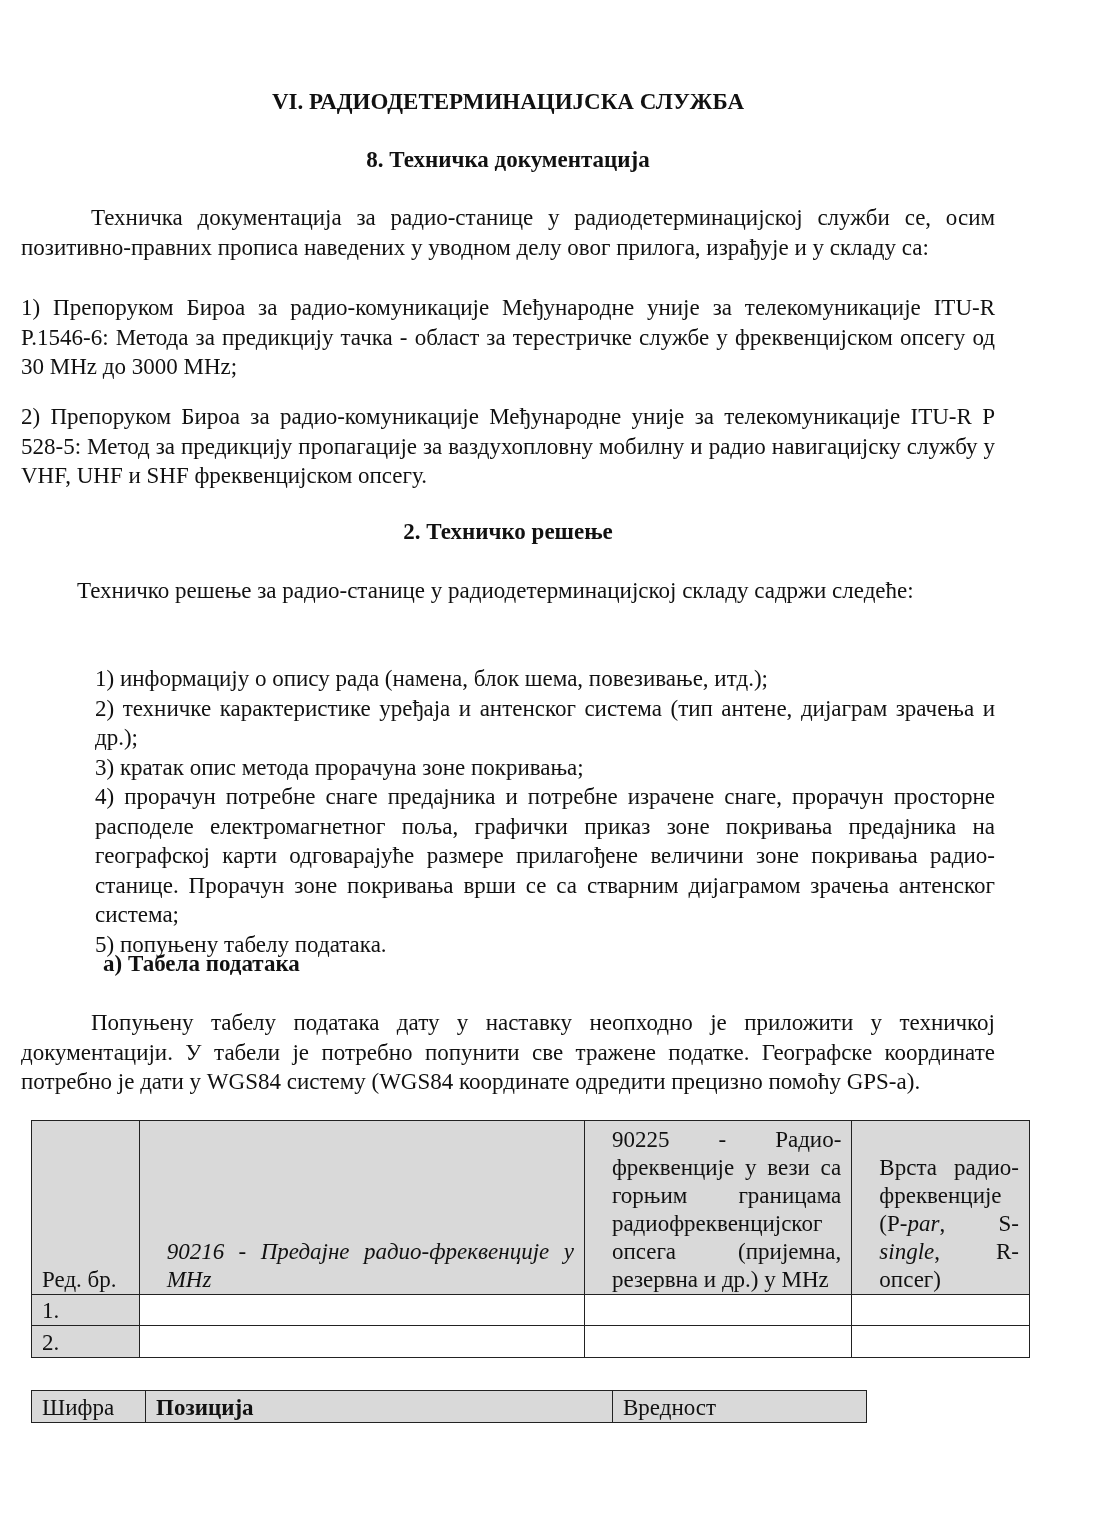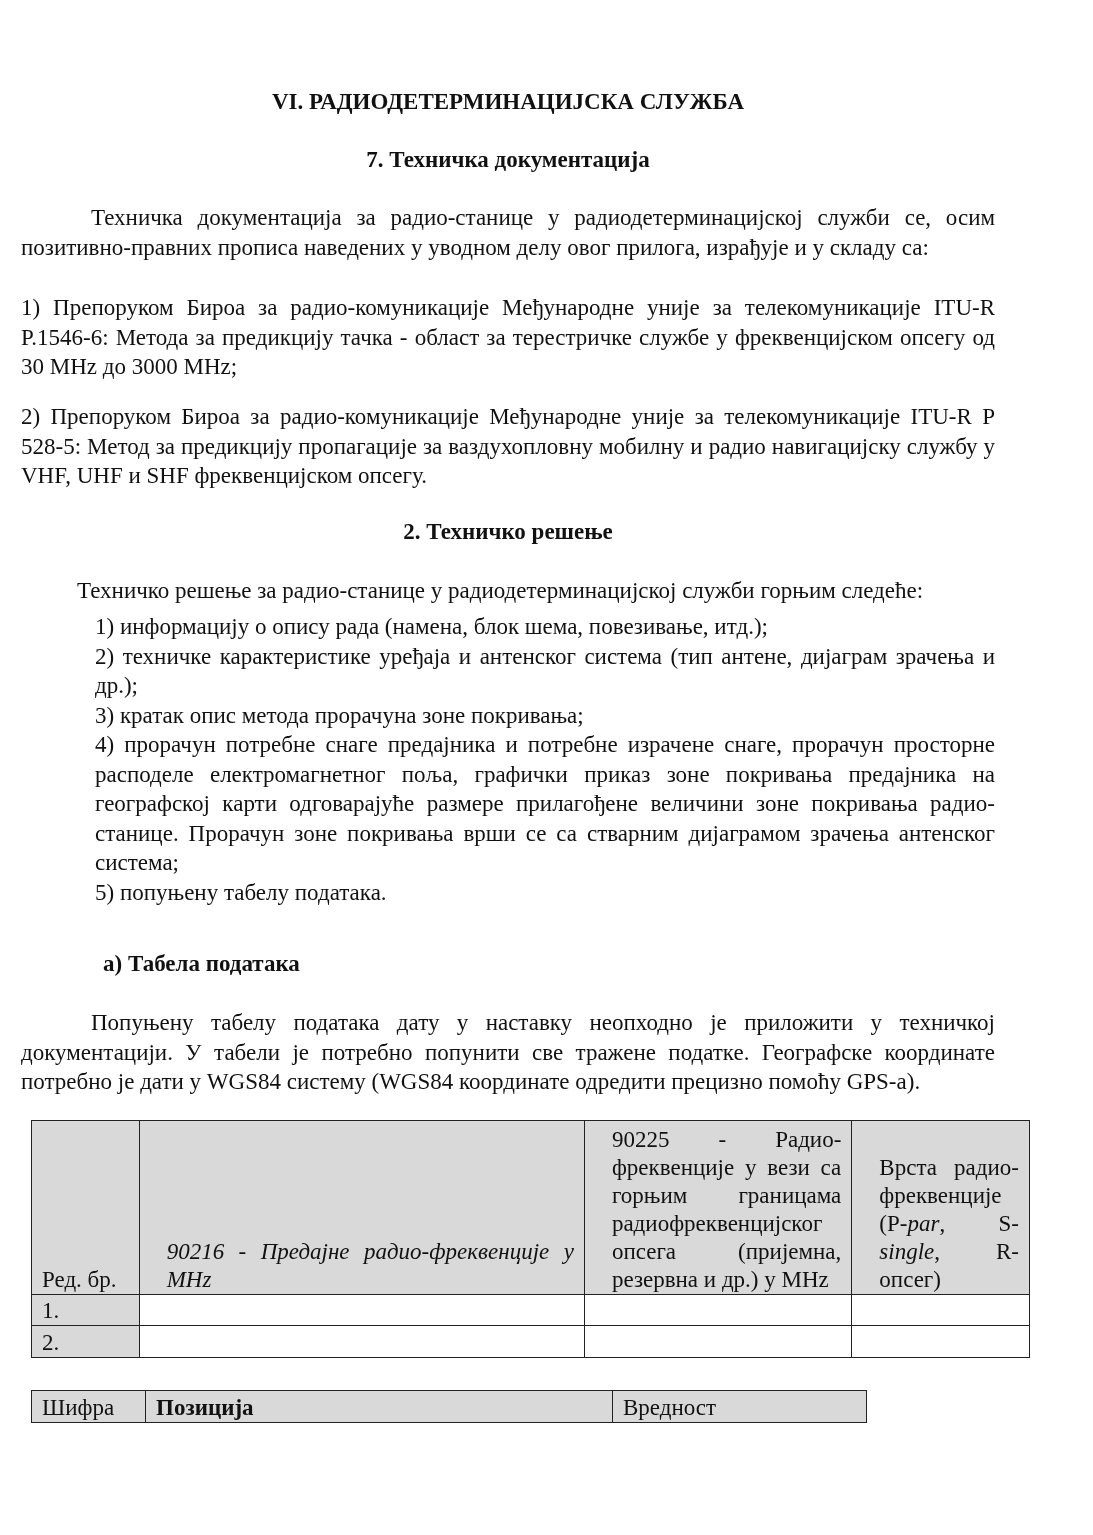--- a/index.html
+++ b/index.html
@@ -24,32 +24,32 @@
   table { border-collapse: collapse; position: absolute; font-family: "Liberation Serif", serif; font-size: 23px; }
   td { border: 1.5px solid #222; padding: 0 10px; vertical-align: bottom; line-height: 28px; }
   .gray { background: #d9d9d9; }
   .jl { text-align: justify; padding-left: 27px; }
 </style>
 </head>
 <body>
 
 <div class="page">
   <div class="heading" style="top:88px;">VI. РАДИОДЕТЕРМИНАЦИЈСКА СЛУЖБА</div>
-  <div class="heading" style="top:146px;">7. Техничка документација</div>
+  <div class="heading" style="top:146px;">8. Техничка документација</div>
 
   <div class="para indent" style="top:203px;">Техничка документација за радио-станице у радиодетерминацијској служби се, осим позитивно-правних прописа наведених у уводном делу овог прилога, израђује и у складу са:</div>
 
   <div class="para" style="top:293px;">1) Препоруком Бироа за радио-комуникације Међународне уније за телекомуникације ITU-R P.1546-6: Метода за предикцију тачка - област за терестричке службе у фреквенцијском опсегу од 30 MHz до 3000 MHz;</div>
   <div class="para" style="top:402px;">2) Препоруком Бироа за радио-комуникације Међународне уније за телекомуникације ITU-R P 528-5: Метод за предикцију пропагације за ваздухопловну мобилну и радио навигацијску службу у VHF, UHF и SHF фреквенцијском опсегу.</div>
 
   <div class="heading" style="top:518px;">2. Техничко решење</div>
 
-  <div class="para" style="top:576px; left:56px; width:918px;">Техничко решење за радио-станице у радиодетерминацијској служби горњим следеће:</div>
+  <div class="para" style="top:576px; left:56px; width:918px;">Техничко решење за радио-станице у радиодетерминацијској складу садржи следеће:</div>
 
-  <div class="list" style="top:612px;">
+  <div class="list" style="top:664px;">
     <div>1) информацију о опису рада (намена, блок шема, повезивање, итд.);</div>
     <div>2) техничке карактеристике уређаја и антенског система (тип антене, дијаграм зрачења  и др.);</div>
     <div>3) кратак опис метода прорачуна зоне покривања;</div>
     <div>4) прорачун потребне снаге предајника и потребне израчене снаге, прорачун просторне расподеле електромагнетног поља, графички приказ зоне покривања предајника на географској карти одговарајуће размере прилагођене величини зоне покривања радио-станице. Прорачун зоне покривања врши се са стварним дијаграмом зрачења антенског система;</div>
     <div>5) попуњену табелу података.</div>
   </div>
 
   <div class="subhead" style="top:950px;">а) Табела података</div>
 
   <div class="para indent" style="top:1008px;">Попуњену табелу података дату у наставку неопходно је приложити у техничкој документацији. У табели је потребно попунити све тражене податке. Географске координате потребно је дати у WGS84 систему (WGS84 координате одредити прецизно помоћу GPS-а).</div>

